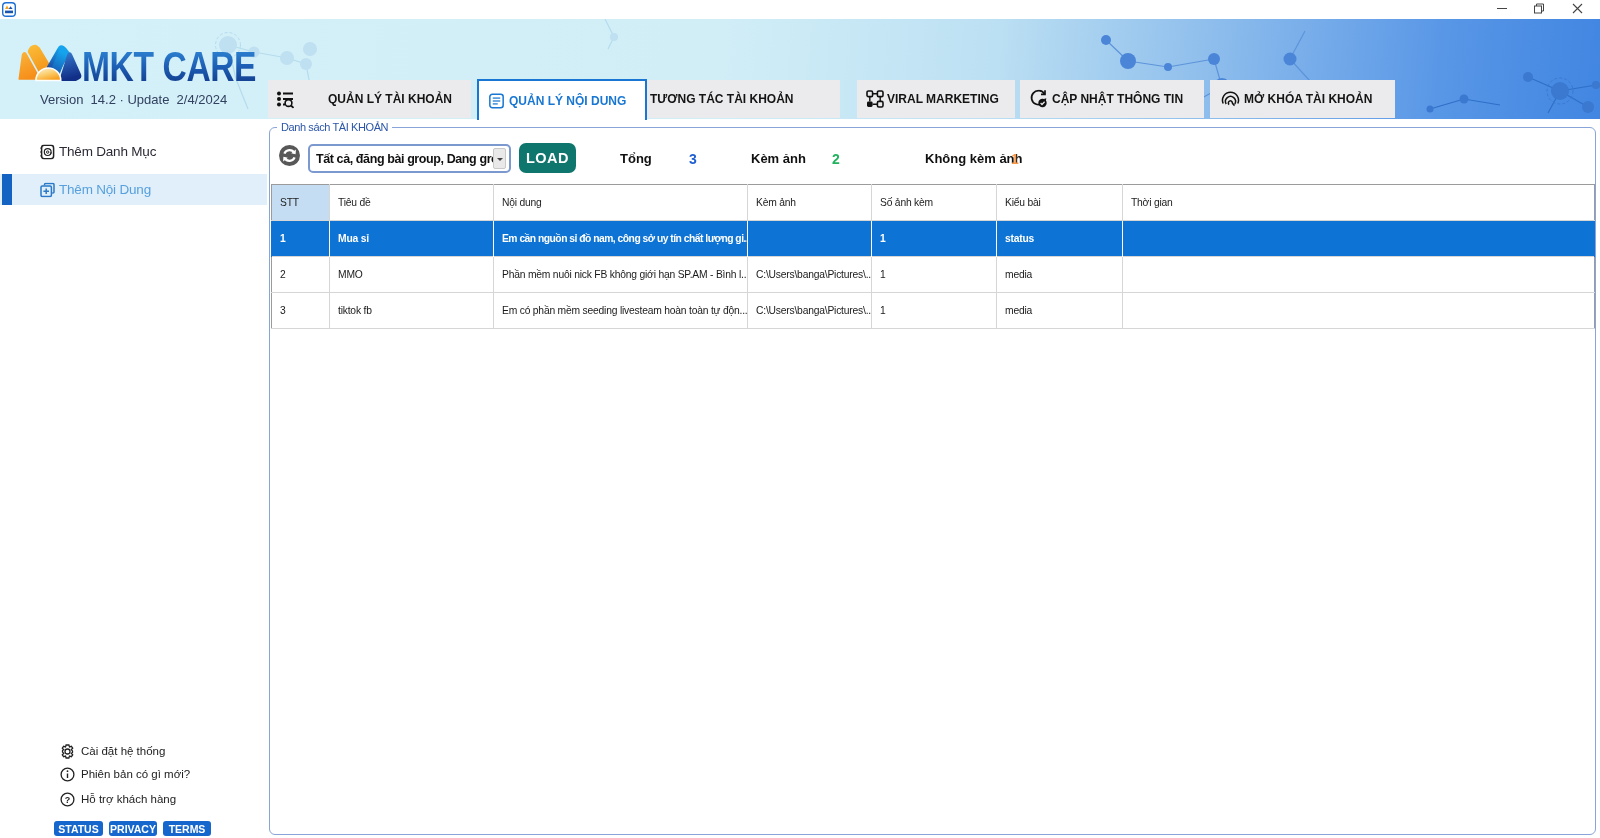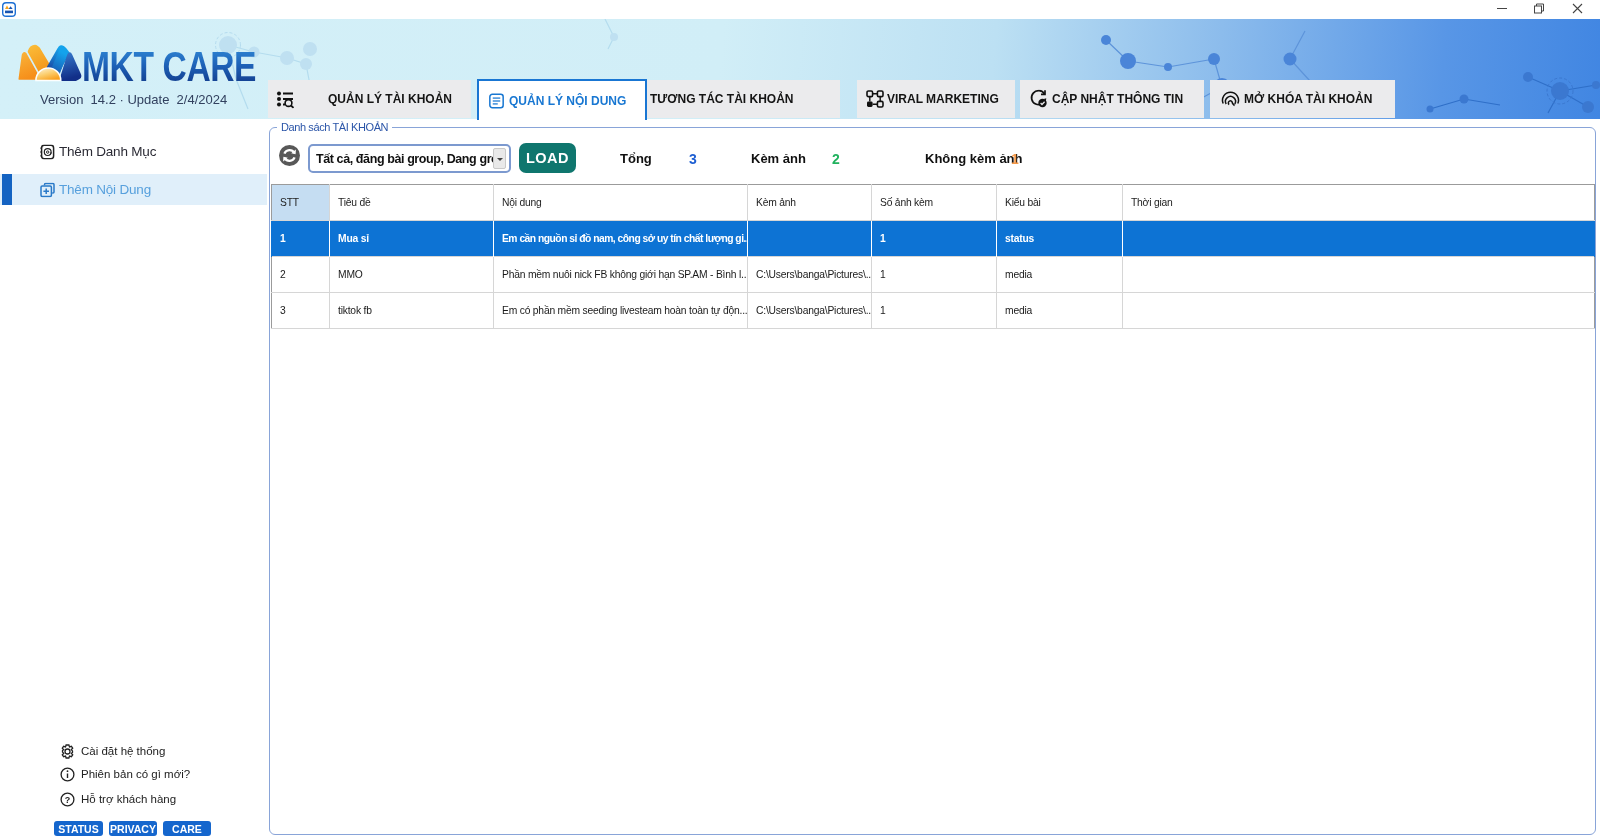--- a/index.html
+++ b/index.html
@@ -298,21 +298,21 @@
     <div class="blink" style="top:672px;">
       <svg class="ic" width="15" height="15" viewBox="0 0 15 15">
         <circle cx="7.5" cy="7.5" r="6.4" fill="none" stroke="#222" stroke-width="1.3"></circle>
         <text x="7.5" y="10.8" font-size="9" font-weight="bold" fill="#222" text-anchor="middle">?</text>
       </svg>
       <span class="txt">Hỗ trợ khách hàng</span>
     </div>
 
     <div class="fbtn" style="left:54px; width:49px;">STATUS</div>
     <div class="fbtn" style="left:109px; width:48px;">PRIVACY</div>
-    <div class="fbtn" style="left:163px; width:48px;">CARE</div>
+    <div class="fbtn" style="left:163px; width:48px;">TERMS</div>
   </div>
 
   <div class="groupbox">
     <div class="legend">Danh sách TÀI KHOẢN</div>
 
     <div class="refresh">
       <svg width="21" height="21" viewBox="0 0 21 21">
         <path d="M15.3 7.8 A 5.6 5.6 0 0 0 5.4 8.6" fill="none" stroke="#fff" stroke-width="2.3"></path>
         <path d="M16.9 4.4 L16.6 9.3 L12.2 8.3 Z" fill="#fff"></path>
         <path d="M5.7 13.2 A 5.6 5.6 0 0 0 15.6 12.4" fill="none" stroke="#fff" stroke-width="2.3"></path>

